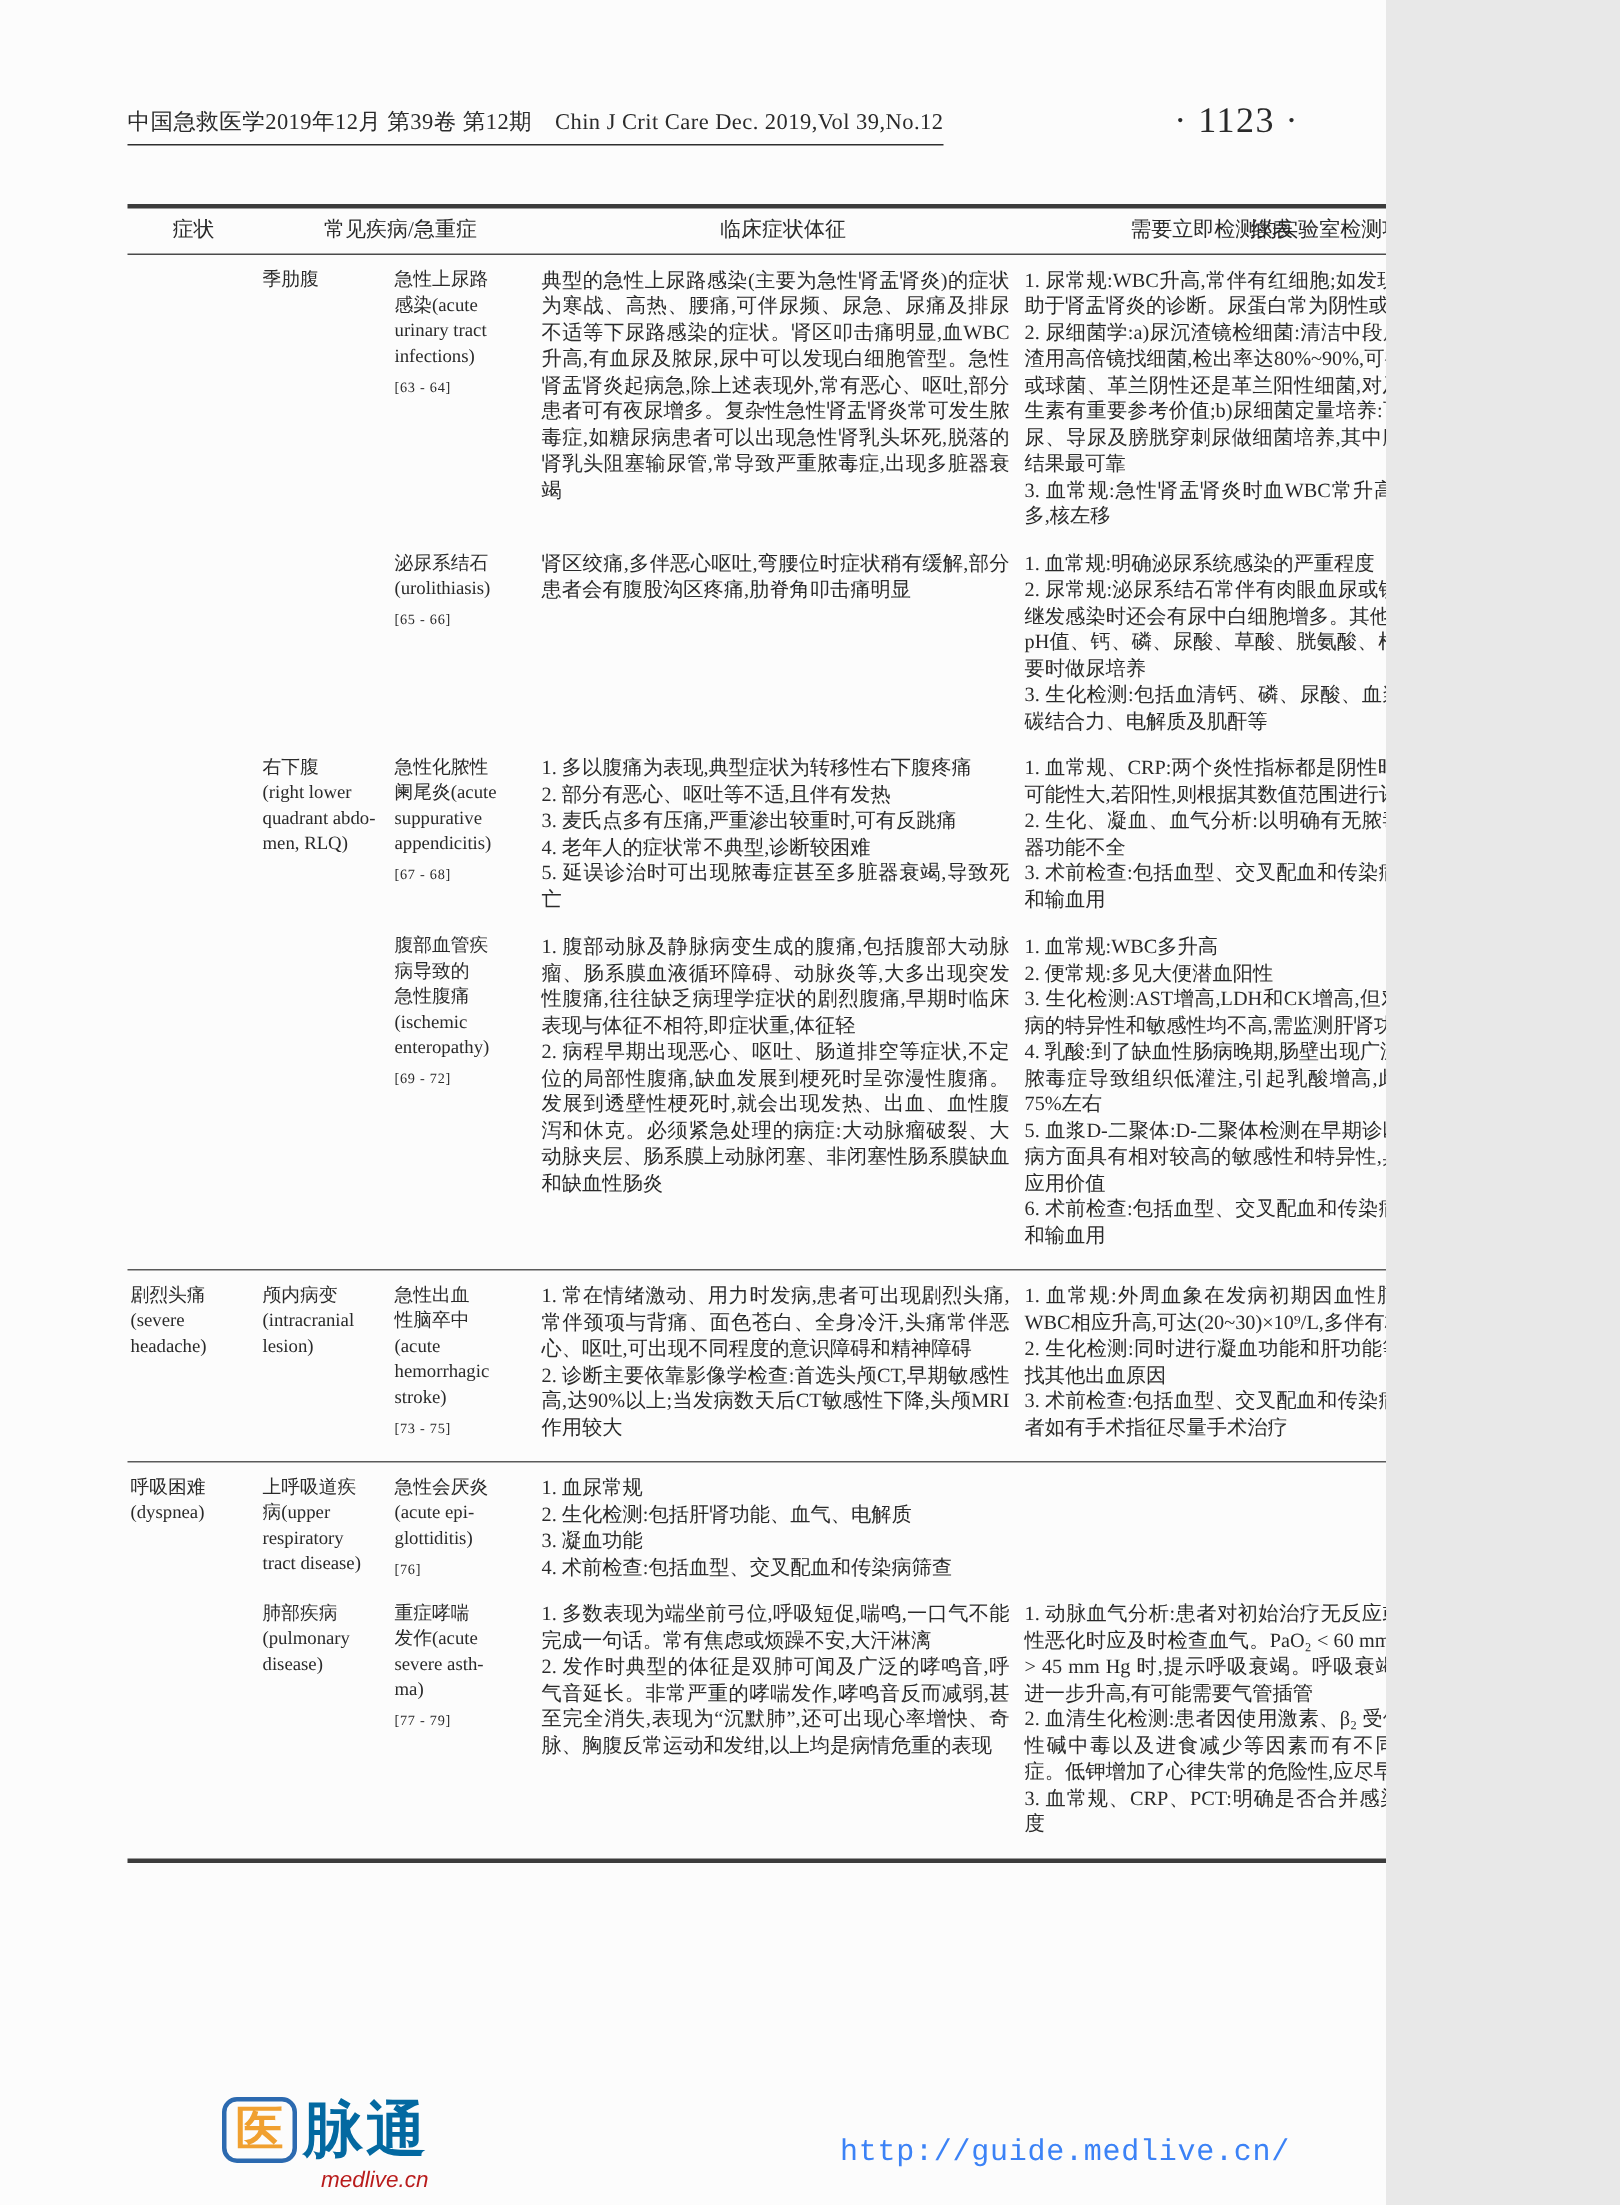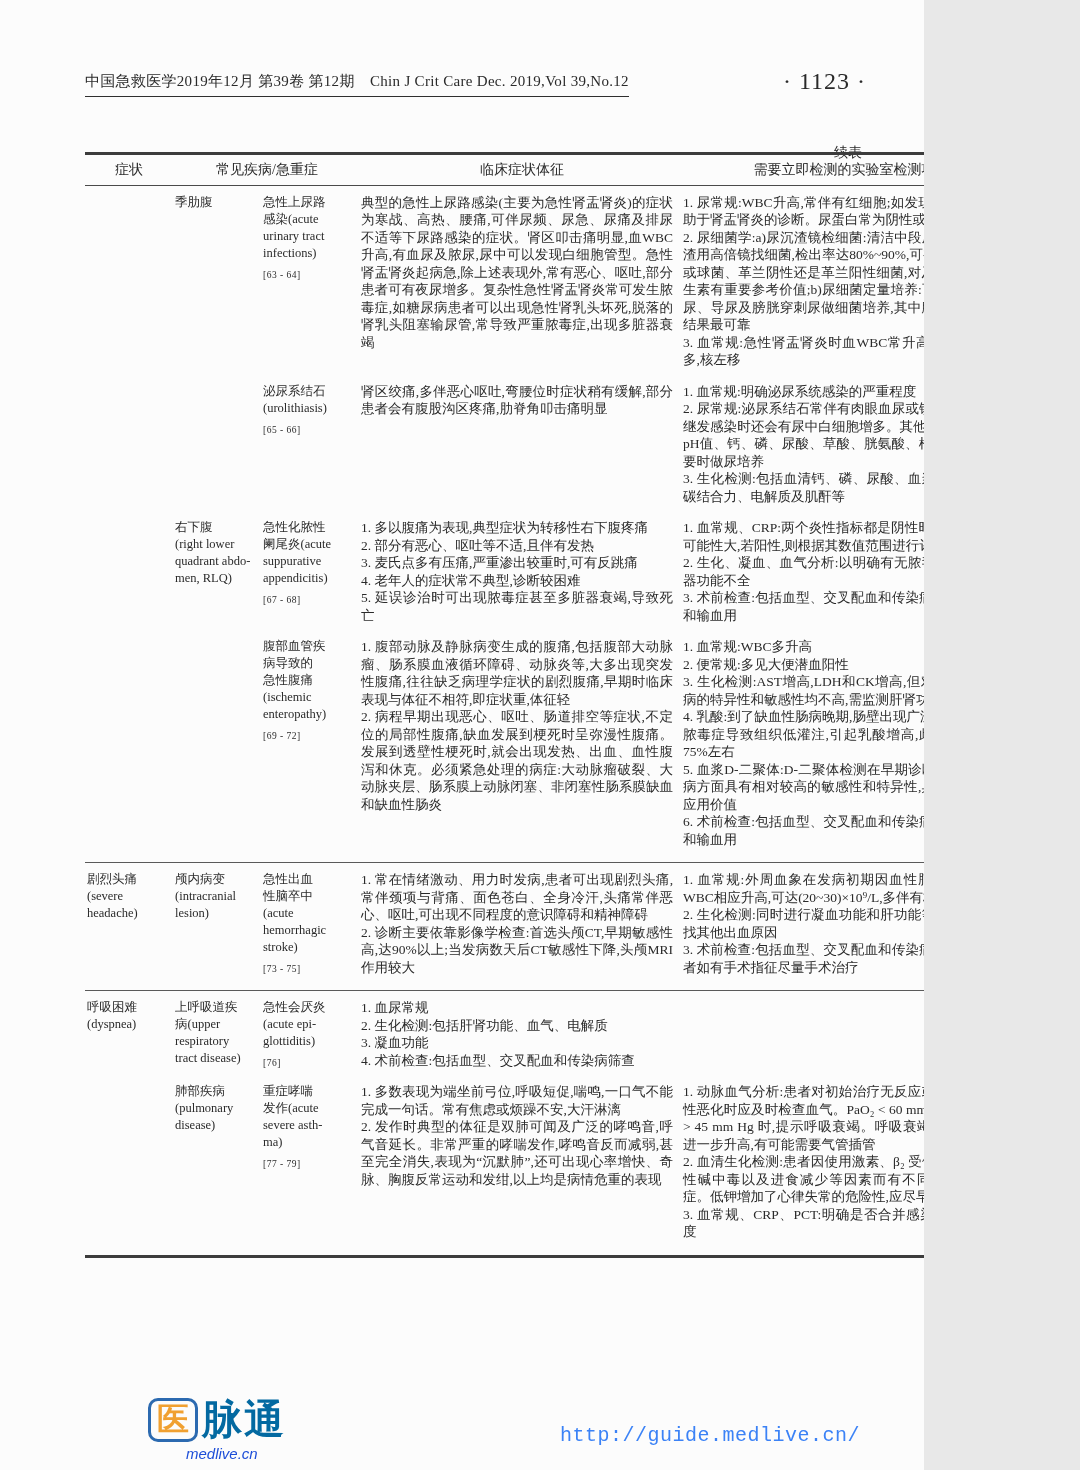--- a/index.html
+++ b/index.html
@@ -19,21 +19,21 @@
   }
   .journal-line {
     font-size:15px; letter-spacing:0.3px;
     border-bottom:1.8px solid #2f2f2f; padding-bottom:5px;
   }
   .page-number { font-size:24px; letter-spacing:1px; padding-bottom:2px; }
 
   
   .continued { position:absolute; top:124px; right:62px; font-size:14px;margin-top:20px; }
   .maintable {
-    position:absolute; top:152px; left:85px; width:935px;
+    position:absolute; top:136px; left:85px; width:935px;
     border-top:3px solid #3c3c3c; border-bottom:3px solid #3c3c3c;
     font-size:13.5px; line-height:17.5px;
   }
   .thead {
     display:grid; grid-template-columns:88px 88px 100px 322px 337px;
     border-bottom:1.5px solid #4a4a4a;
     padding:6px 0 6px;
     font-size:14px;
   }
   .thead .th { text-align:center; }
@@ -65,22 +65,22 @@
     width:50px; height:44px;
     border:3.5px solid #2c6ab0; border-radius:10px;
     color:#f0a030; font-size:32px; font-weight:bold;
     font-family:"Liberation Sans",sans-serif;
   }
   .logo-rest {
     color:#0369a1; font-size:40px; font-weight:bold; letter-spacing:2px;
     font-family:"Liberation Sans",sans-serif; margin-left:4px;
   }
   .logo-domain {
-    display:block; margin-left:38px; margin-top:-2px;
-    font-style:italic; font-size:15px; color:#1d4ed8;
+    display:block; margin-left:66px; margin-top:-2px;
+    font-style:italic; font-size:15px; color:#b91c1c;
     font-family:"Liberation Sans",sans-serif;
   }
   .footer-url {
     position:absolute; right:64px; top:1424px;
     font-size:20px; color:#3b82f6; letter-spacing:0.5px;
     font-family:Liberation Mono, monospace;
     text-decoration:none;
   }
 </style>
 </head>

